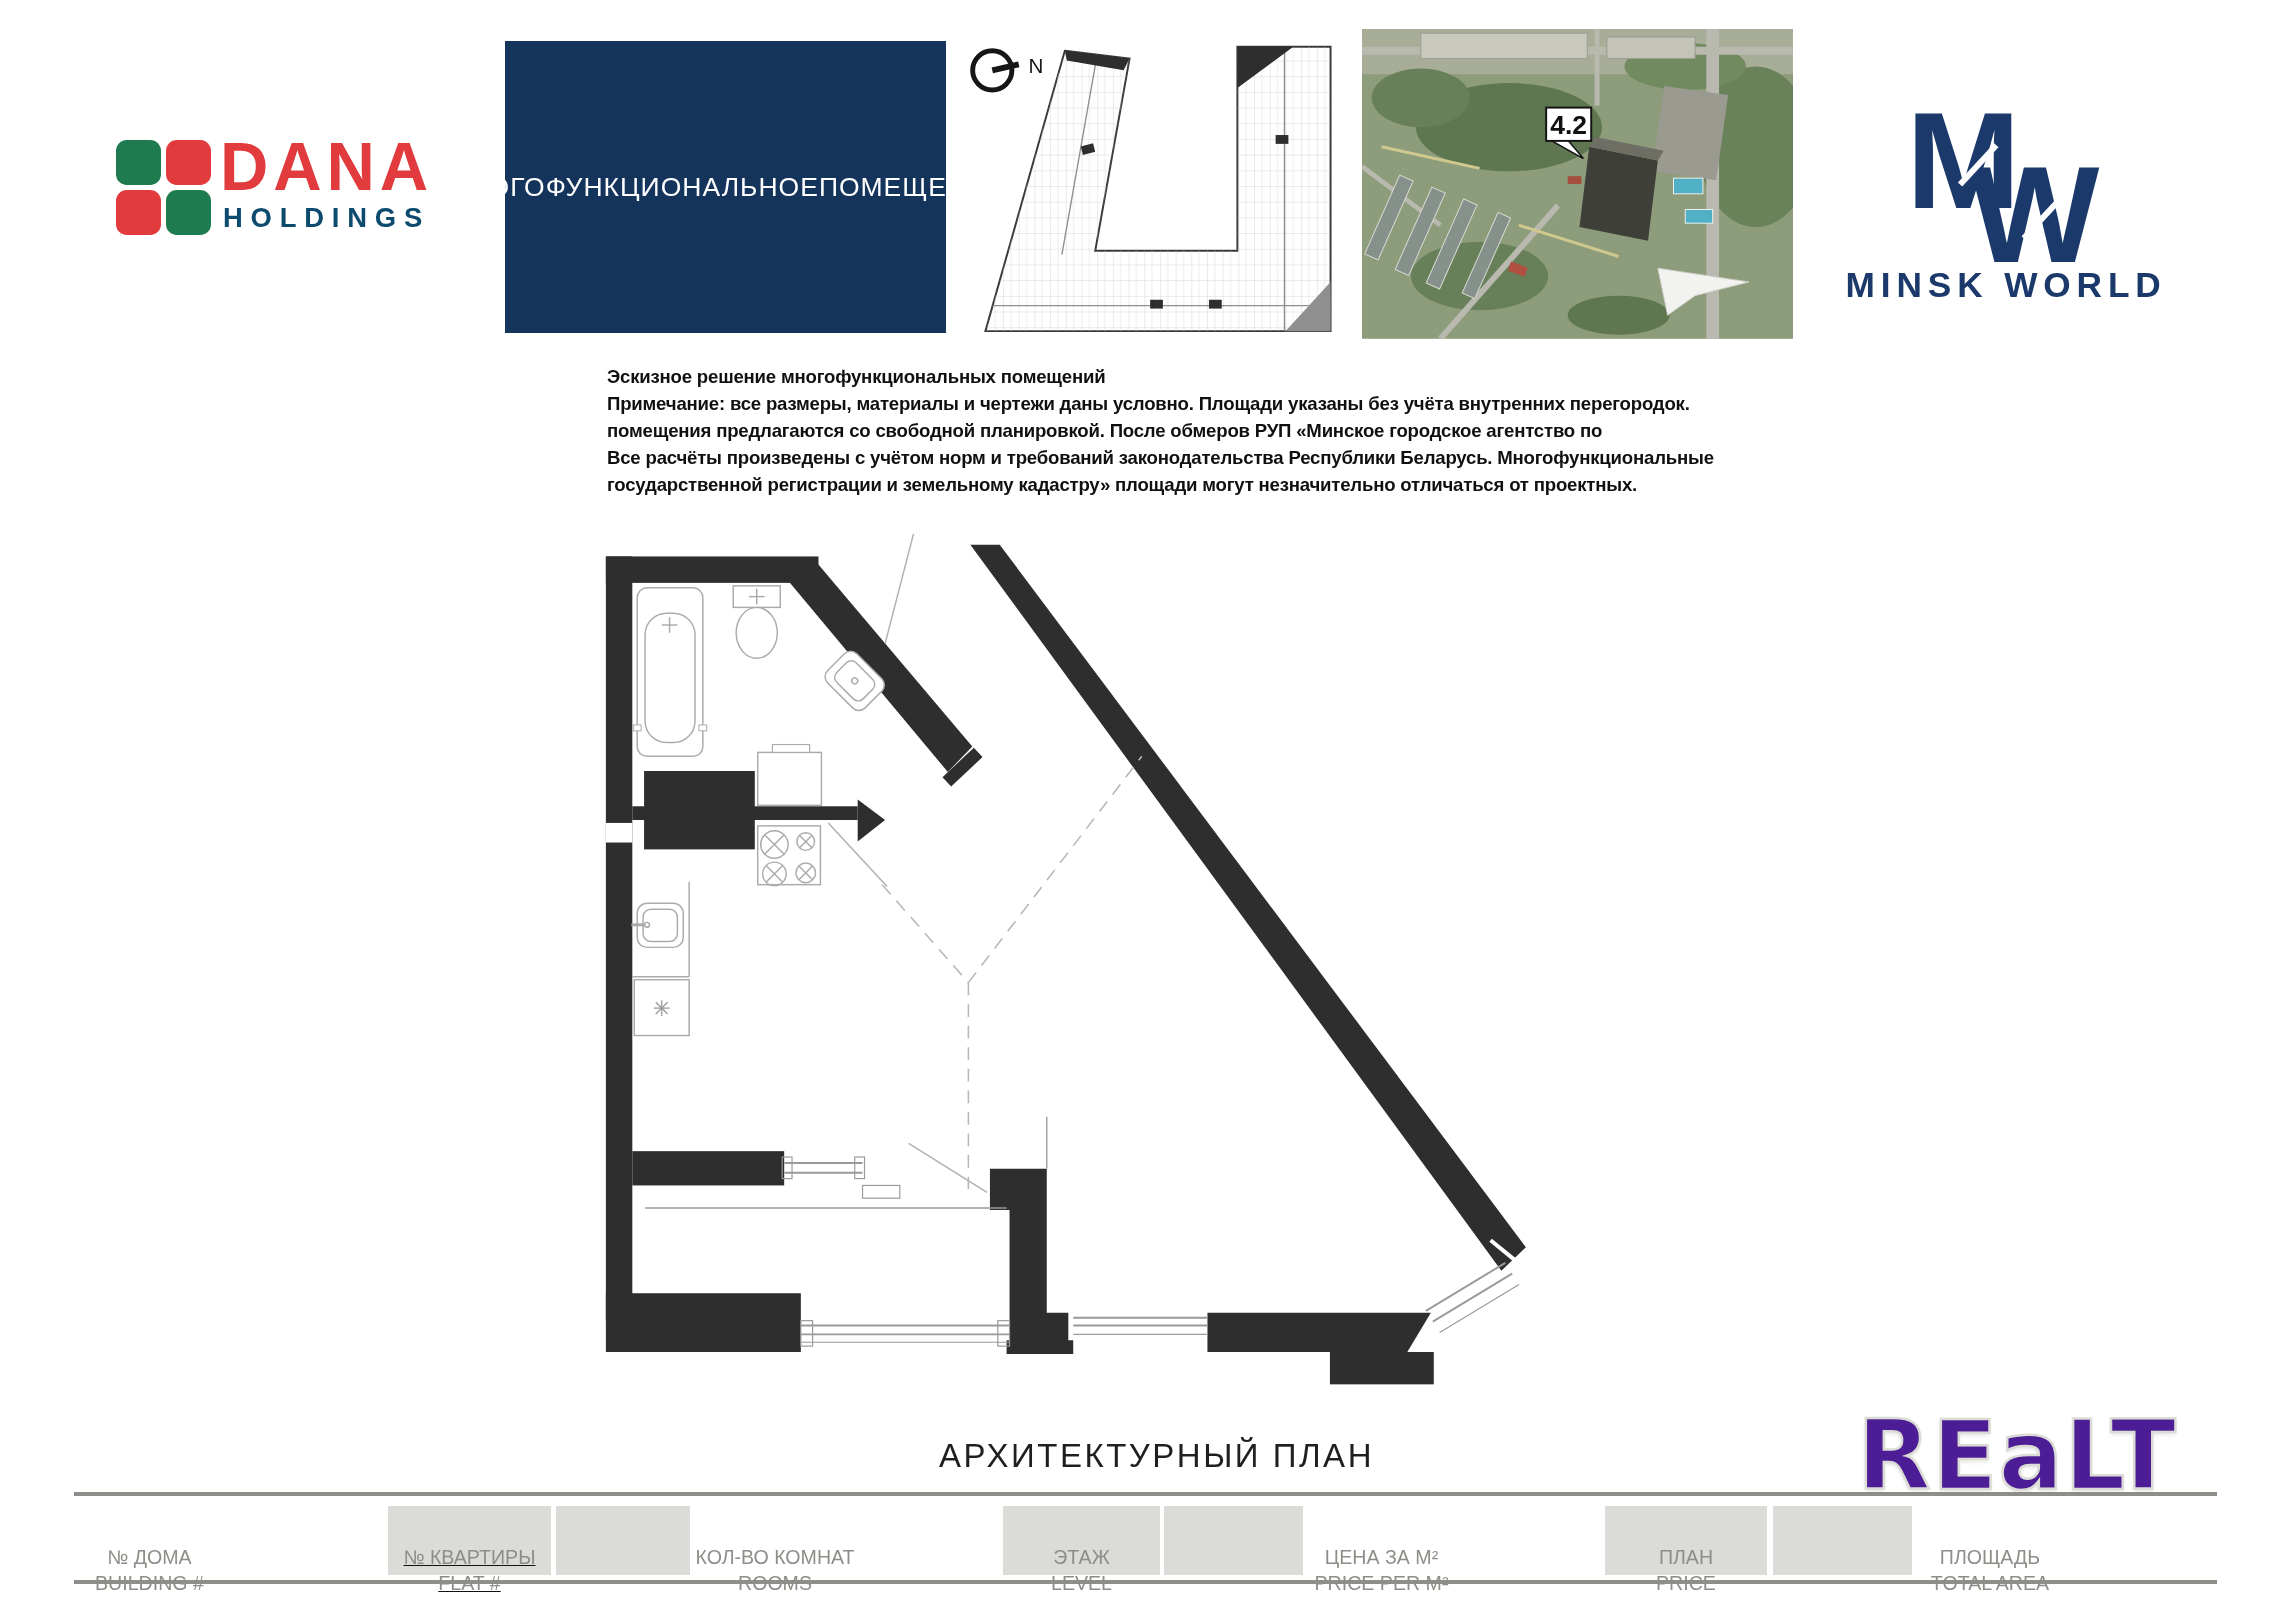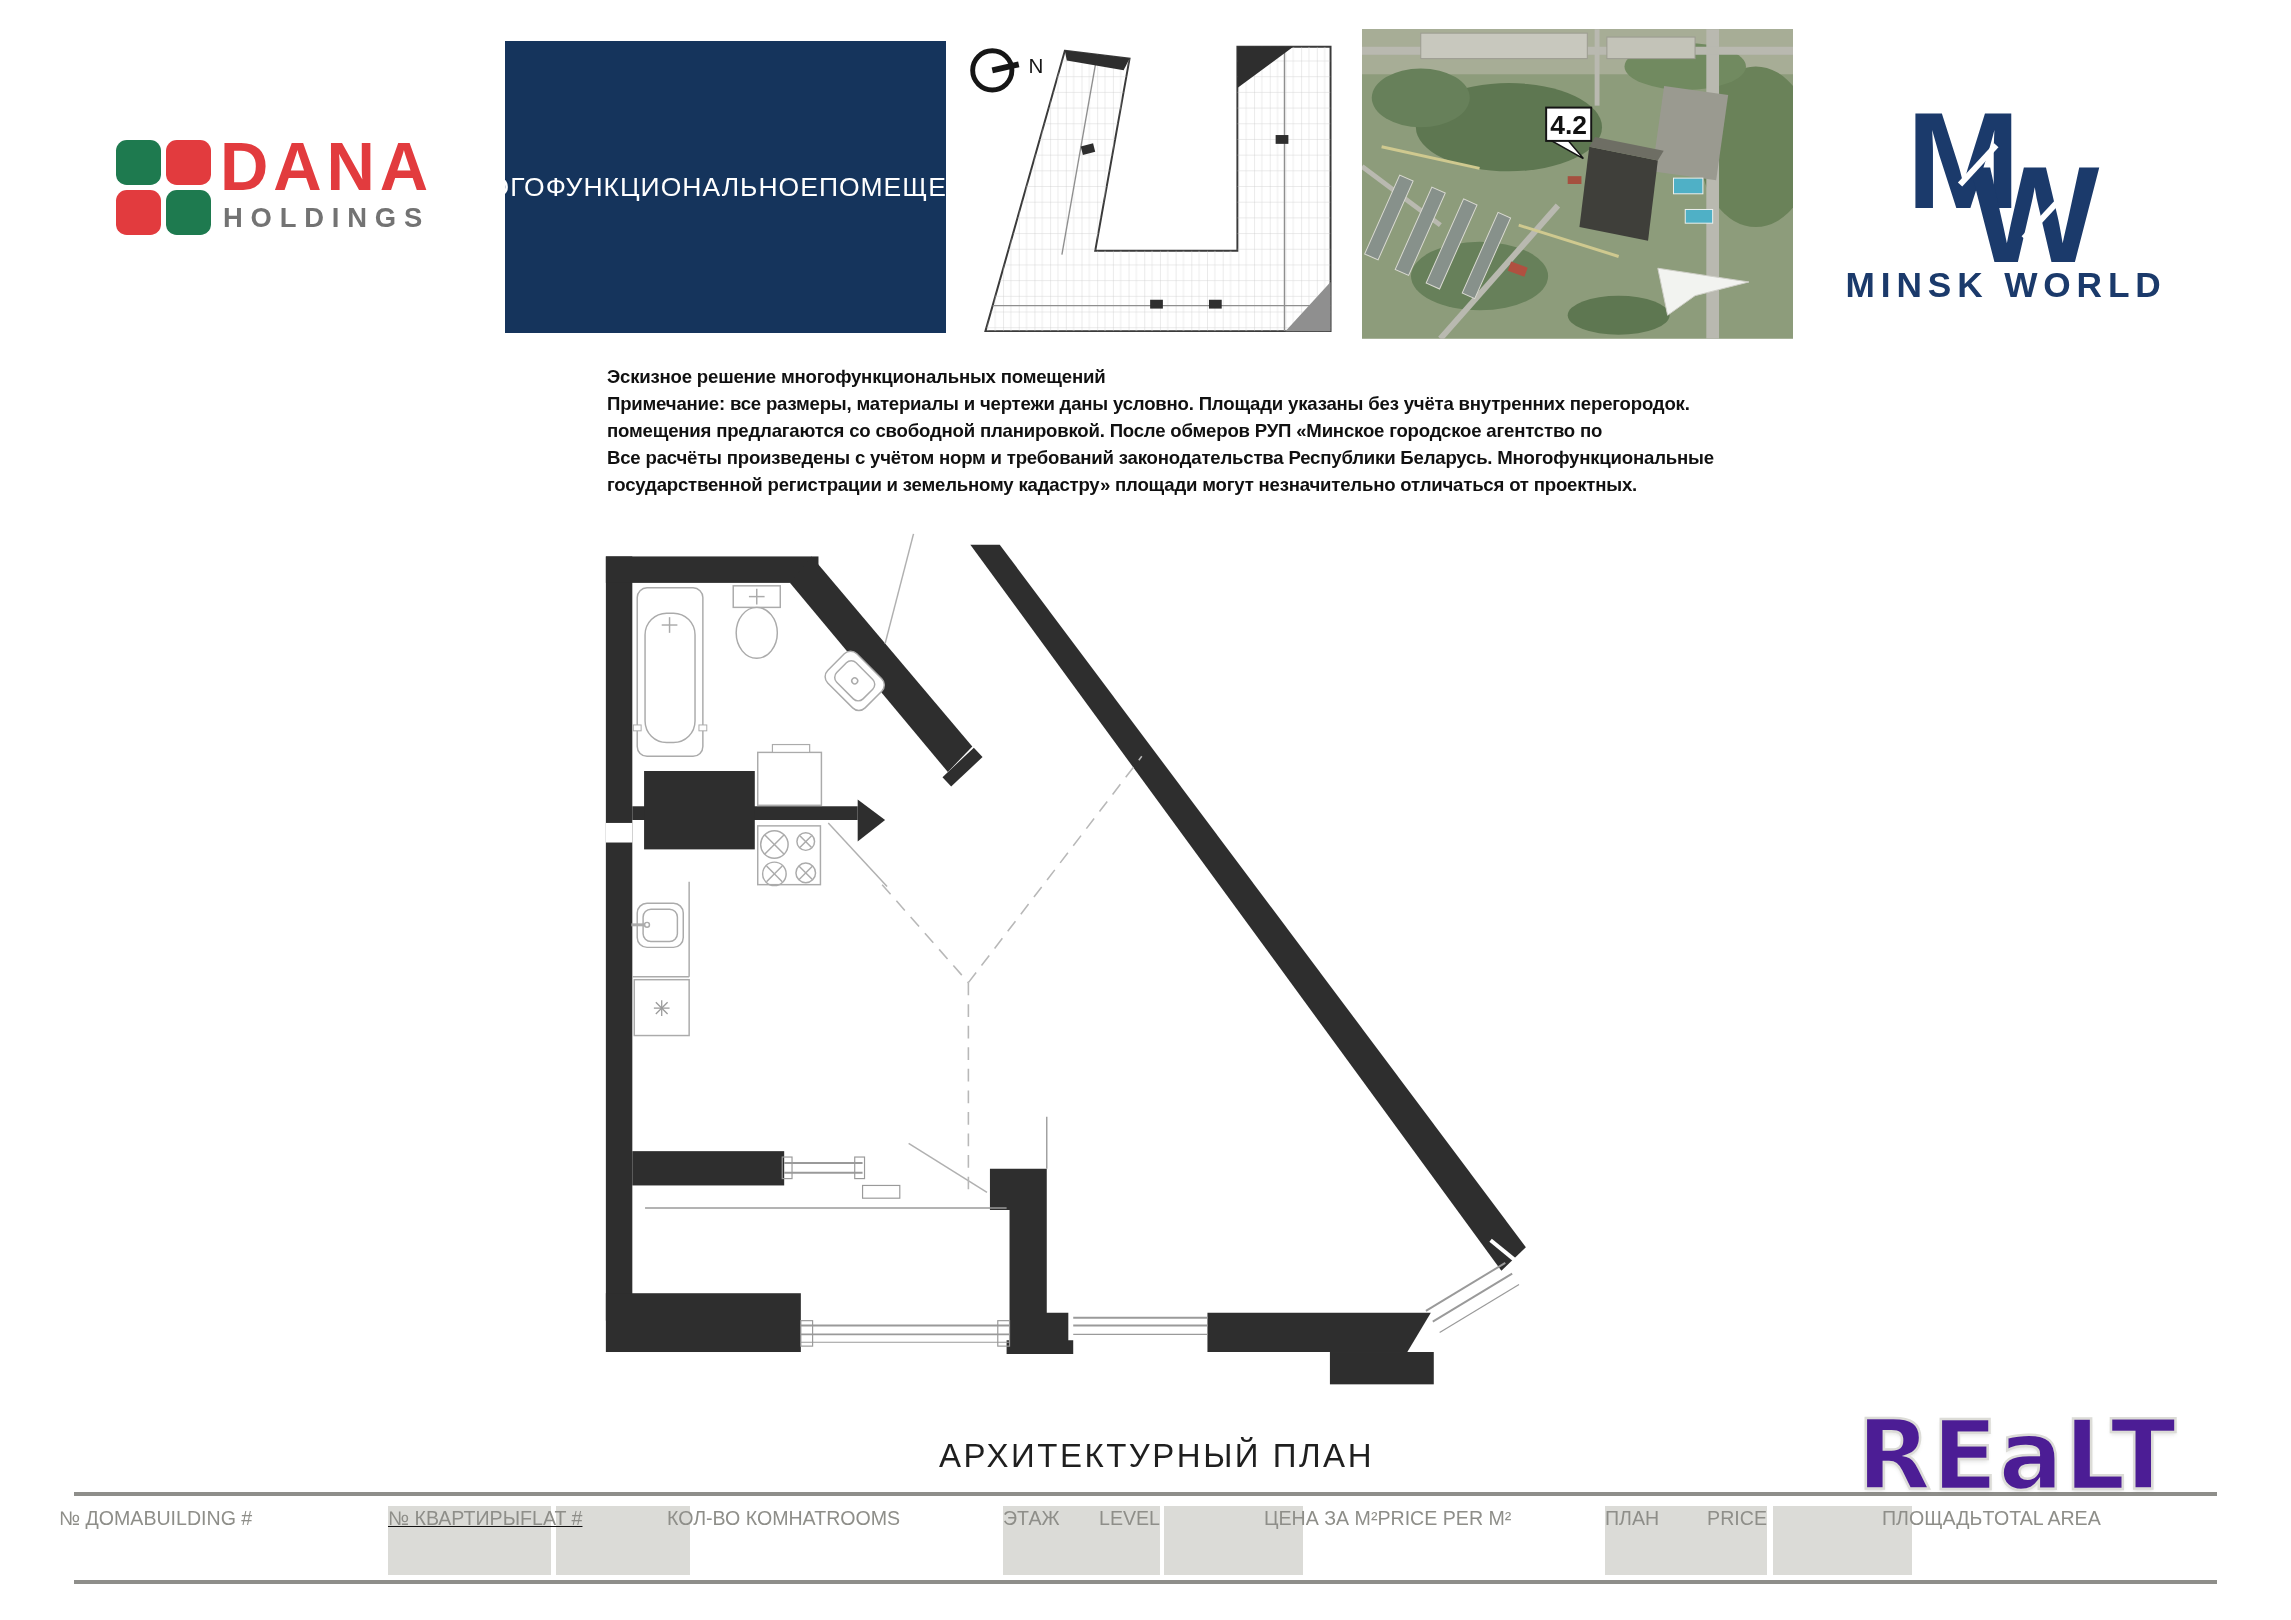--- a/index.html
+++ b/index.html
@@ -7,21 +7,21 @@
         font-family:"Liberation Sans",sans-serif;color:#111;}
   .abs{position:absolute;}
 
   
   .dana-squares{left:116px;top:140px;width:95px;height:95px;display:grid;
     grid-template-columns:45px 45px;grid-template-rows:45px 45px;gap:4.9px;}
   .dana-squares .sq{border-radius:10.8px;}
   .sq-g{background:#1e7a4f;} .sq-r{background:#e23b3e;}
   .dana-name{left:220px;top:127px;font-size:67px;font-weight:bold;color:#e23b3e;
     letter-spacing:4.9px;transform:scaleY(1.02);transform-origin:left top;white-space:nowrap;}
-  .dana-sub{left:223px;top:202px;font-size:27.4px;font-weight:bold;color:#737373;
+  .dana-sub{left:223px;top:202px;font-size:27.4px;font-weight:bold;color:#0c4a6e;
     letter-spacing:7.8px;white-space:nowrap;}
 
   
   .type-box{left:505px;top:41px;width:441px;height:292px;background:#15345c;
     display:flex;flex-direction:row;align-items:center;justify-content:center;}
   .type-box div{color:#fff;font-size:26.5px;letter-spacing:1px;line-height:40px;text-align:center;}
 
   
   .note{left:583px;top:363px;width:1176px;font-size:18.6px;font-weight:bold;
     letter-spacing:-0.2px;color:#101010;margin-left:24px;}
@@ -31,22 +31,22 @@
   .caption{left:588px;top:1437px;width:1137px;text-align:center;font-size:33px;
     letter-spacing:2.5px;color:#1f1f1f;white-space:nowrap;}
 
   
   .fline{background:#8e8e8a;height:3.9px;width:2143px;left:74px;z-index:1;}
   .fl-top{top:1492px;} .fl-bot{top:1580px;}
   .gbox{top:1506px;height:69px;background:#dbdbd7;z-index:0;}
   .g1{left:388px;width:163px;} .g2{left:556px;width:134px;}
   .g3{left:1003px;width:157px;}.g4{left:1164px;width:139px;}
   .g5{left:1605px;width:162px;}.g6{left:1773px;width:139px;}
-  .flabel{top:1487px;height:63px;display:flex;flex-direction:row;align-items:center;
-    justify-content:space-between;z-index:2;}
+  .flabel{top:1545px;height:63px;display:flex;flex-direction:column;align-items:center;
+    justify-content:flex-start;z-index:2;}
   .flabel div{font-size:19.6px;line-height:25.5px;color:#8e8e89;white-space:nowrap;text-align:center;}
   .l1{left:59px;width:181px;}  .l2{left:388px;width:163px;text-decoration:underline;}
   .l4{left:667px;width:216px;} .l5{left:1003px;width:157px;}
   .l7{left:1264px;width:235px;}.l8{left:1605px;width:162px;}
   .l10{left:1882px;width:216px;}
 
   
   .watermark{left:1857px;top:1400px;z-index:4;font-family:"DejaVu Sans",sans-serif;
     font-size:96px;font-weight:bold;color:#4c1d95;-webkit-text-stroke:2.5px #dcdcd7;
     letter-spacing:1px;text-shadow:0 2.9px 3.9px rgba(120,120,120,0.18);white-space:nowrap;}

